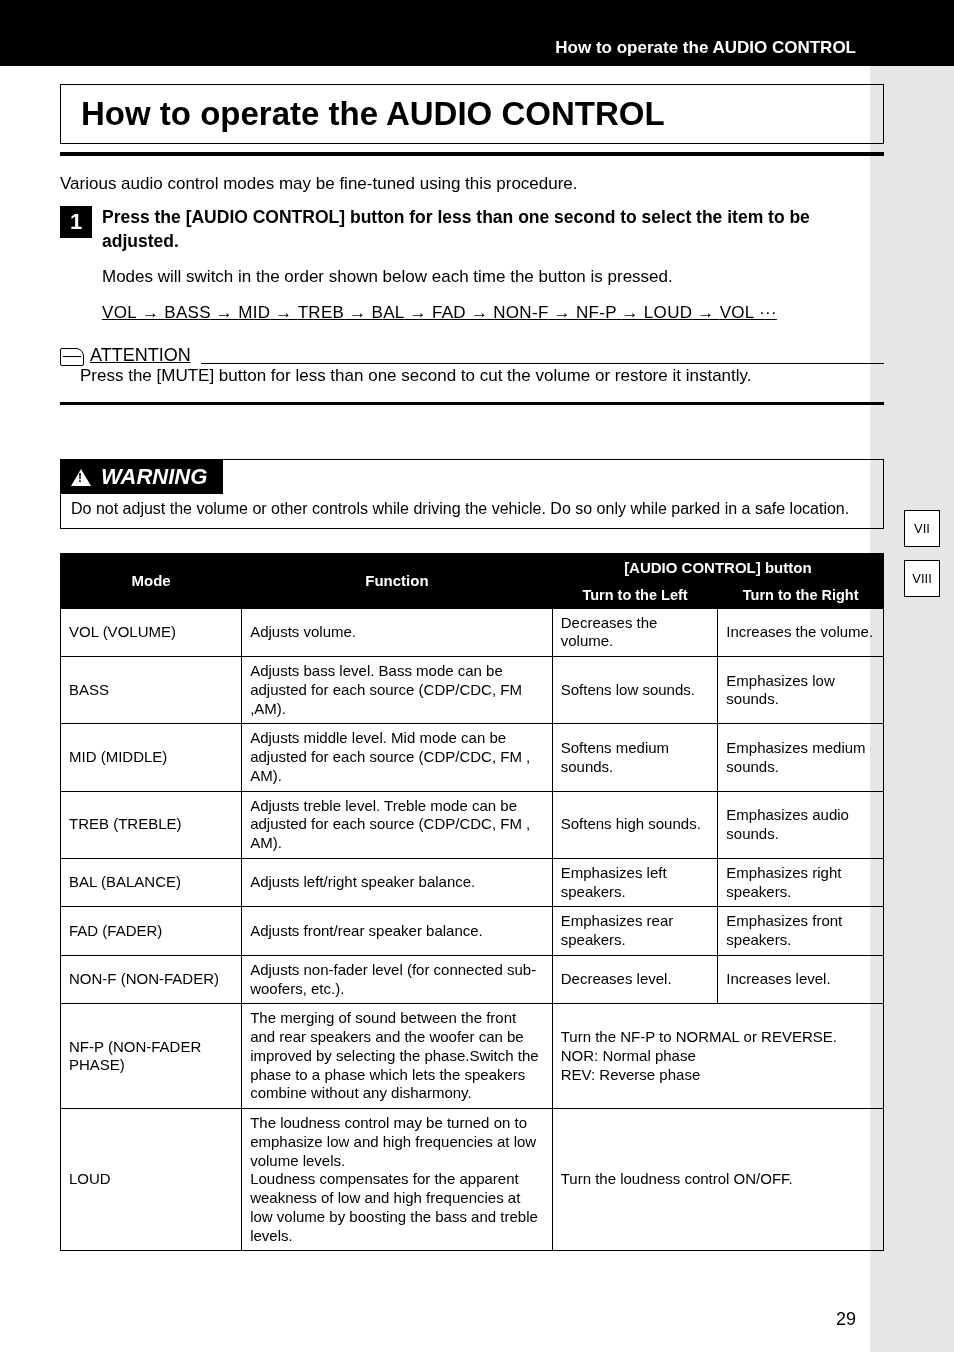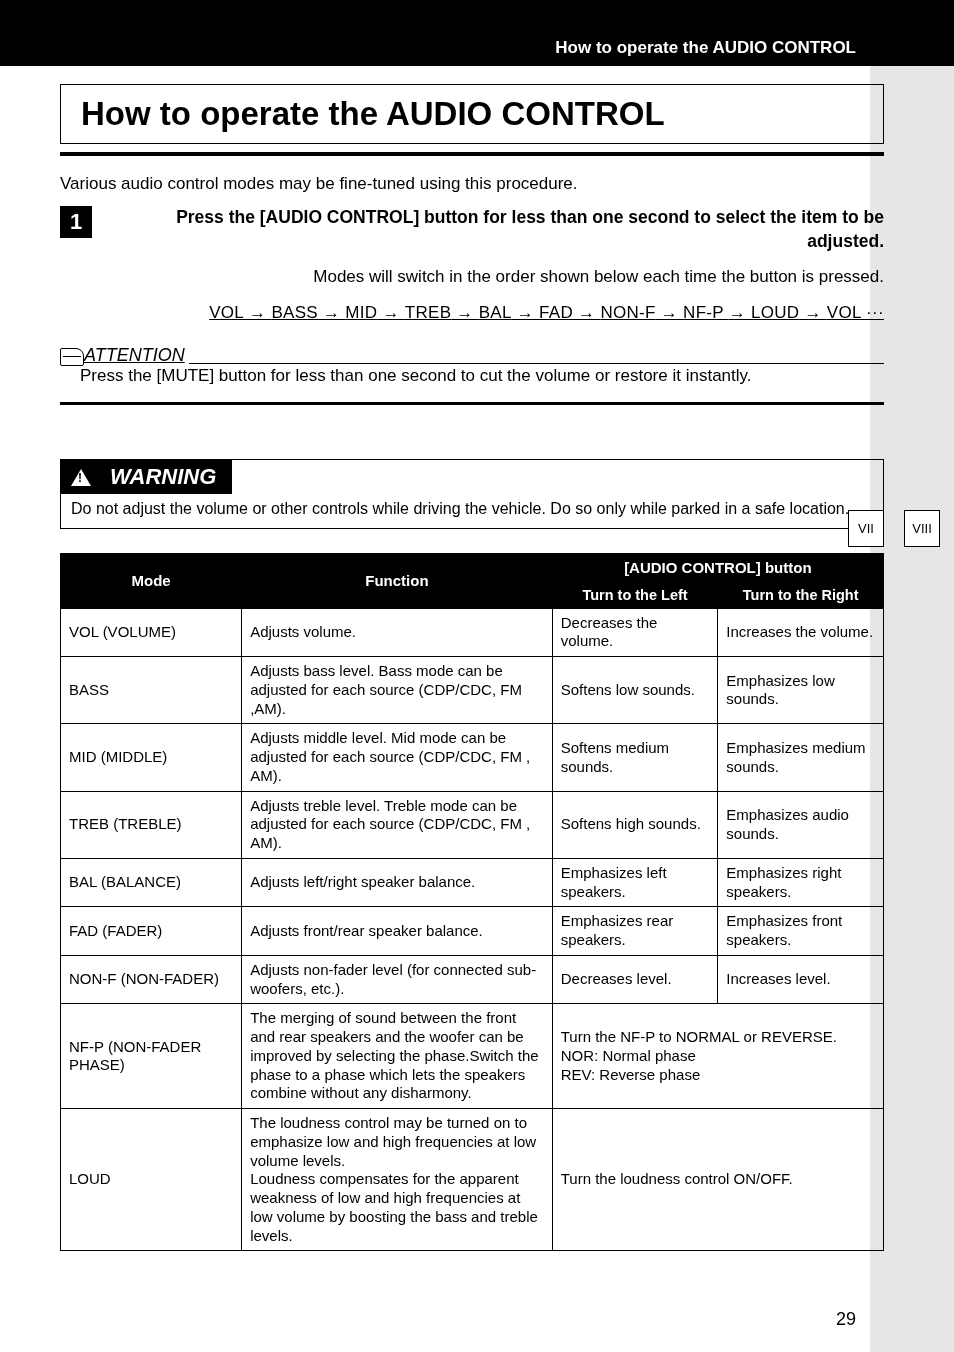--- a/index.html
+++ b/index.html
@@ -8,48 +8,48 @@
   .bread { position:absolute; right:98px; top:38px; color:#fff; font-weight:bold; font-size:17px; }
   .gray-strip { position:absolute; right:0; top:0; width:84px; height:1352px; background:#e6e6e6; }
   .content { padding: 0 70px 0 60px; position:relative; }
   .title-box { border:1px solid #000; padding:10px 20px; margin-top:18px; }
   .title-box h1 { font-size:33px; font-weight:bold; }
   .section-h { font-size:23px; font-weight:bold; margin-top:26px; }
   .thick-hr { height:4px; background:#000; margin-top:8px; }
   .intro { font-size:17px; margin-top:18px; }
   .step { display:flex; margin-top:12px; }
   .step-num { background:#000; color:#fff; width:32px; height:32px; display:flex; align-items:center; justify-content:center; font-size:22px; font-weight:bold; flex-shrink:0; margin-right:10px; }
-  .step-body { flex:1;text-align:right; }
+  .step-body { flex:1; }
   .step-head { font-weight:bold; font-size:17.5px; line-height:1.35; }
   .step-text { font-size:17px; margin-top:12px; line-height:1.4; }
   .sequence { font-size:17px; margin-top:14px; letter-spacing:0.3px;text-decoration:underline; }
 
-  .attention-row { display:flex; align-items:flex-end; margin-top:20px; gap:0;font-style:italic;}
+  .attention-row { display:flex; align-items:flex-end; margin-top:20px; gap:6px;}
   .attn-icon { width:24px; height:18px; border:1.5px solid #000; border-radius:2px 8px 2px 2px; position:relative; }
   .attn-icon::before { content:""; position:absolute; left:2px; right:2px; top:7px; height:1px; background:#000; }
   .attention-label { font-size:18px; text-decoration:underline; }
   .attn-text { font-size:17px; margin-top:0; margin-left:20px; }
   .attn-bottom { height:3px; background:#000; margin-top:16px; }
 
   .warning-box { border:1px solid #000; margin-top:54px; }
-  .warning-head { background:#000; color:#fff; display:inline-flex; align-items:center; gap:19px; padding:4px 16px 4px 10px; font-size:22px; font-style:italic; font-weight:bold; }
+  .warning-head { background:#000; color:#fff; display:inline-flex; align-items:center; gap:10px; padding:4px 16px 4px 10px; font-size:22px; font-style:italic; font-weight:bold; }
   .tri { width:0; height:0; border-left:10px solid transparent; border-right:10px solid transparent; border-bottom:17px solid #fff; position:relative; display:inline-block; }
   .tri::after { content:"!"; color:#000; position:absolute; top:2px; left:-3px; font-style:normal; font-size:12px; font-weight:bold; }
   .warning-body { font-size:16px; padding:4px 10px 8px 10px; text-align:justify; line-height:1.35; }
 
   table { width:100%; border-collapse:collapse; margin-top:24px; }
   th, td { border:1px solid #000; padding:5px 8px; vertical-align:middle; }
   thead th { background:#000; color:#fff; font-size:15px; font-weight:bold; text-align:center; }
   thead th.sub { font-size:14.5px; }
   tbody td { font-size:15px; line-height:1.25; }
   .mode-col { width:175px; }
   .func-col { width:300px; }
   .left-col, .right-col { width:160px; }
 
-  .side-tabs { position:absolute; right:14px; top:510px; display:flex; flex-direction:row; gap:20px; }
+  .side-tabs { position:absolute; right:14px; top:510px; display:flex; flex-direction:column; gap:13px; }
   .tab { border:1px solid #000; background:#fff; font-size:13px; padding:10px 4px; text-align:center; width:36px; }
 
   .page-num { position:absolute; right:98px; bottom:22px; font-size:18px; }
 </style>
 </head>
 <body>
 
 <div class="gray-strip"></div>
 
 <div class="black-bar">

